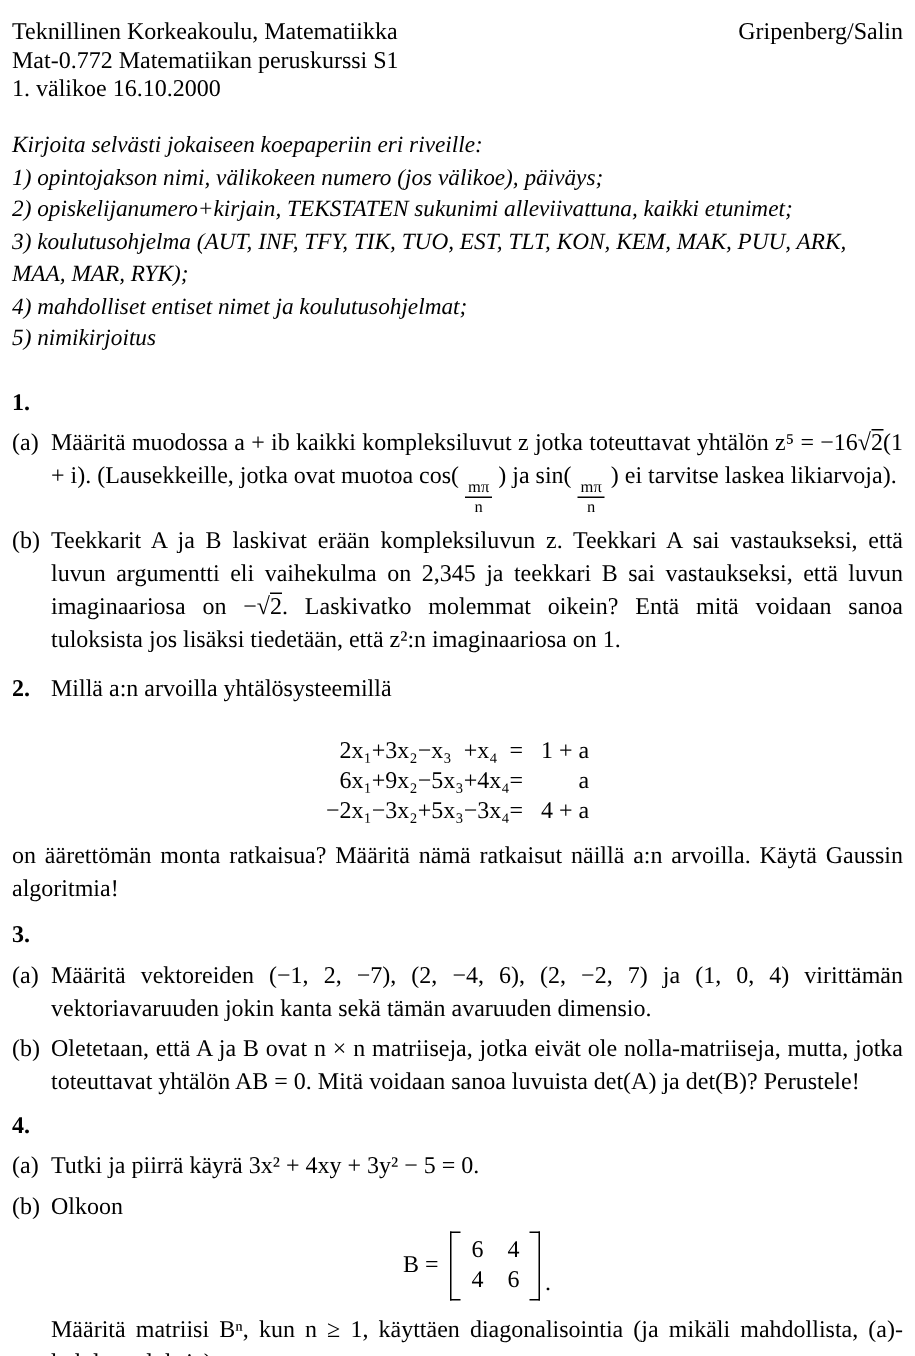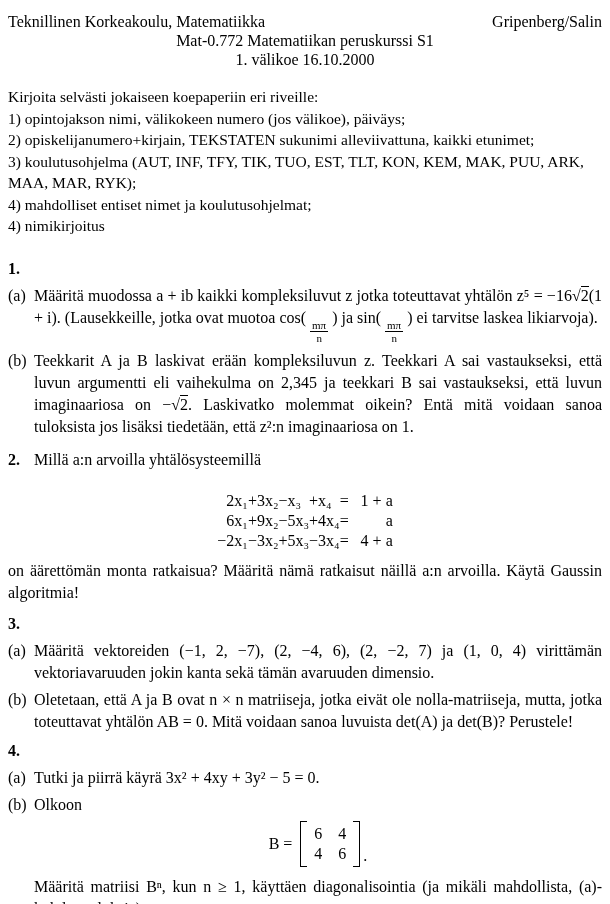--- a/index.html
+++ b/index.html
@@ -7,26 +7,27 @@
     width: 610px; height: 904px;
     background: #ffffff;
     color: #000000;
     font-family: "Liberation Serif", "DejaVu Serif", serif;
     font-size: 16px;
     overflow: hidden;
   }
   .page { padding: 12px 8px 0 8px; }
 
   
-  .header { line-height: 19px; text-align: center; }
+  .header { line-height: 19px; }
   .header-row { display: flex; justify-content: space-between; }
 
   
   .instructions {
     margin-top: 17px;
+    font-style: italic;
     font-size: 15.5px;
     line-height: 21.5px;
   }
 
   
   .prob-num { font-weight: bold; line-height: 22px; }
   .prob1 { margin-top: 21px; }
   .prob2 { margin-top: 11px; }
   .prob3 { margin-top: 9px; }
   .prob4 { margin-top: 7px; }
@@ -90,21 +91,21 @@
     <div>Mat-0.772 Matematiikan peruskurssi S1</div>
     <div>1. välikoe 16.10.2000</div>
   </div>
 
   <div class="instructions">
     <div>Kirjoita selvästi jokaiseen koepaperiin eri riveille:</div>
     <div>1) opintojakson nimi, välikokeen numero (jos välikoe), päiväys;</div>
     <div>2) opiskelijanumero+kirjain, TEKSTATEN sukunimi alleviivattuna, kaikki etunimet;</div>
     <div>3) koulutusohjelma (AUT, INF, TFY, TIK, TUO, EST, TLT, KON, KEM, MAK, PUU, ARK, MAA, MAR, RYK);</div>
     <div>4) mahdolliset entiset nimet ja koulutusohjelmat;</div>
-    <div>4) nimikirjoitus</div>
+    <div>5) nimikirjoitus</div>
   </div>
 
   <div class="prob1">
     <div class="prob-num">1.</div>
     <div class="item">
       <span class="item-label">(a)</span>
       <div class="item-body"><span>Määritä muodossa a + ib kaikki kompleksiluvut z jotka toteuttavat yhtälön z⁵ = −16</span><span><span>√</span><span class="radicand">2</span></span><span>(1 + i). (Lausekkeille, jotka ovat muotoa cos(</span><span class="frac">
             <span class="num">mπ</span>
             <span class="den">n</span>
           </span><span>) ja sin(</span><span class="frac">

